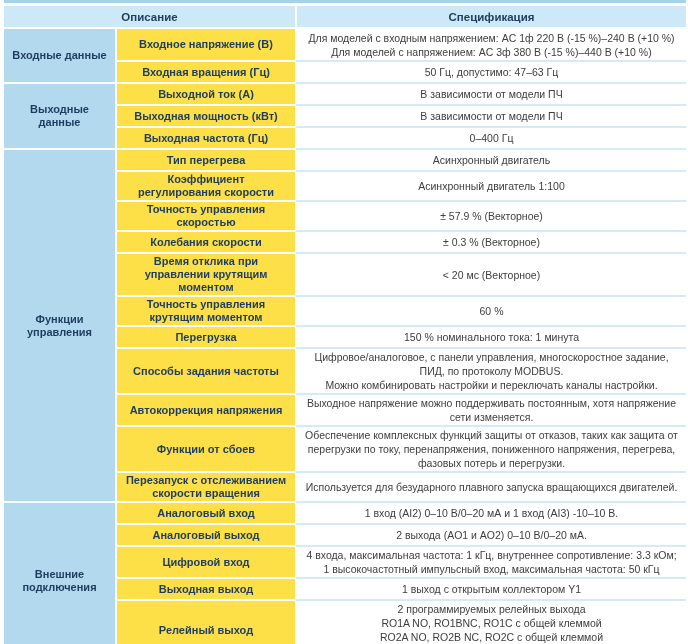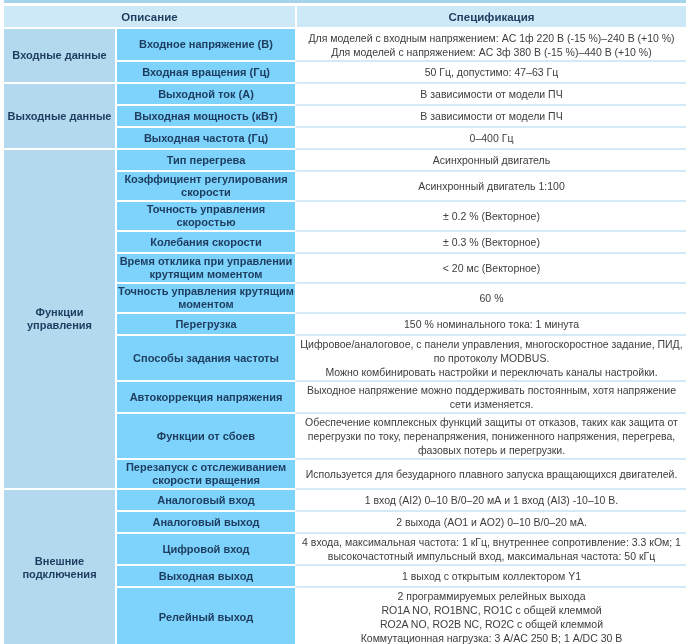--- a/index.html
+++ b/index.html
@@ -3,25 +3,25 @@
 <meta charset="utf-8">
 <style>
   html,body{margin:0;padding:0;background:#ffffff;}
   body{width:688px;font-family:"Liberation Sans",sans-serif;-webkit-font-smoothing:antialiased;}
   .wrap{padding:0 2px 4px 4px;}
   .top-strip{height:3px;background:#a6d3ec;margin:0 0 3px 0;}
   table{border-collapse:separate;border-spacing:0;width:682px;table-layout:fixed;}
   col.c-group{width:111px;}
   col.c-param{width:180px;}
   col.c-value{width:391px;}
-  th,td{vertical-align:middle;text-align:center;padding:1px 1px;box-sizing:border-box;margin:0;}
+  th,td{vertical-align:middle;text-align:center;padding:1px 8px;box-sizing:border-box;margin:0;}
   .hd{background:#cde8f6;color:#1d3c5e;font-weight:bold;font-size:11.5px;border-bottom:2px solid #ffffff;height:23px;}
   .hd-right{border-left:2px solid #ffffff;}
   .g{background:#b3d9ef;color:#1d3c5e;font-weight:bold;font-size:11px;line-height:13px;border-bottom:2px solid #ffffff;}
-  .p{background:#7dd3fc;color:#1d3c5e;font-weight:bold;font-size:11px;line-height:13px;border-left:2px solid #ffffff;border-bottom:2px solid #ffffff;}
+  .p{background:#fde047;color:#1d3c5e;font-weight:bold;font-size:11px;line-height:13px;border-left:2px solid #ffffff;border-bottom:2px solid #ffffff;}
   .v{background:#ffffff;color:#3d3d3d;font-size:10.5px;line-height:14px;border-left:2px solid #ffffff;border-bottom:2px solid #d4eaf6;white-space:pre-line;}
   tr.h1{height:22px;}
   tr.h2{height:17px;}
   tr.h2a{height:33px;}
   tr.h3{height:44px;}
   tr.h3a{height:46px;}
   tr.h4{height:56px;}
 </style>
 </head>
 <body>
@@ -71,21 +71,21 @@
         <td class="g" rowspan="11">Функции управления</td>
         <td class="p">Тип перегрева</td>
         <td class="v">Асинхронный двигатель</td>
       </tr>
       <tr class="h2">
         <td class="p">Коэффициент регулирования скорости</td>
         <td class="v">Асинхронный двигатель 1:100</td>
       </tr>
       <tr class="h1">
         <td class="p">Точность управления скоростью</td>
-        <td class="v">± 0.2 % (Векторное)</td>
+        <td class="v">± 57.9 % (Векторное)</td>
       </tr>
       <tr class="h1">
         <td class="p">Колебания скорости</td>
         <td class="v">± 0.3 % (Векторное)</td>
       </tr>
       <tr class="h2">
         <td class="p">Время отклика при управлении крутящим моментом</td>
         <td class="v">&lt; 20 мс (Векторное)</td>
       </tr>
       <tr class="h2">

